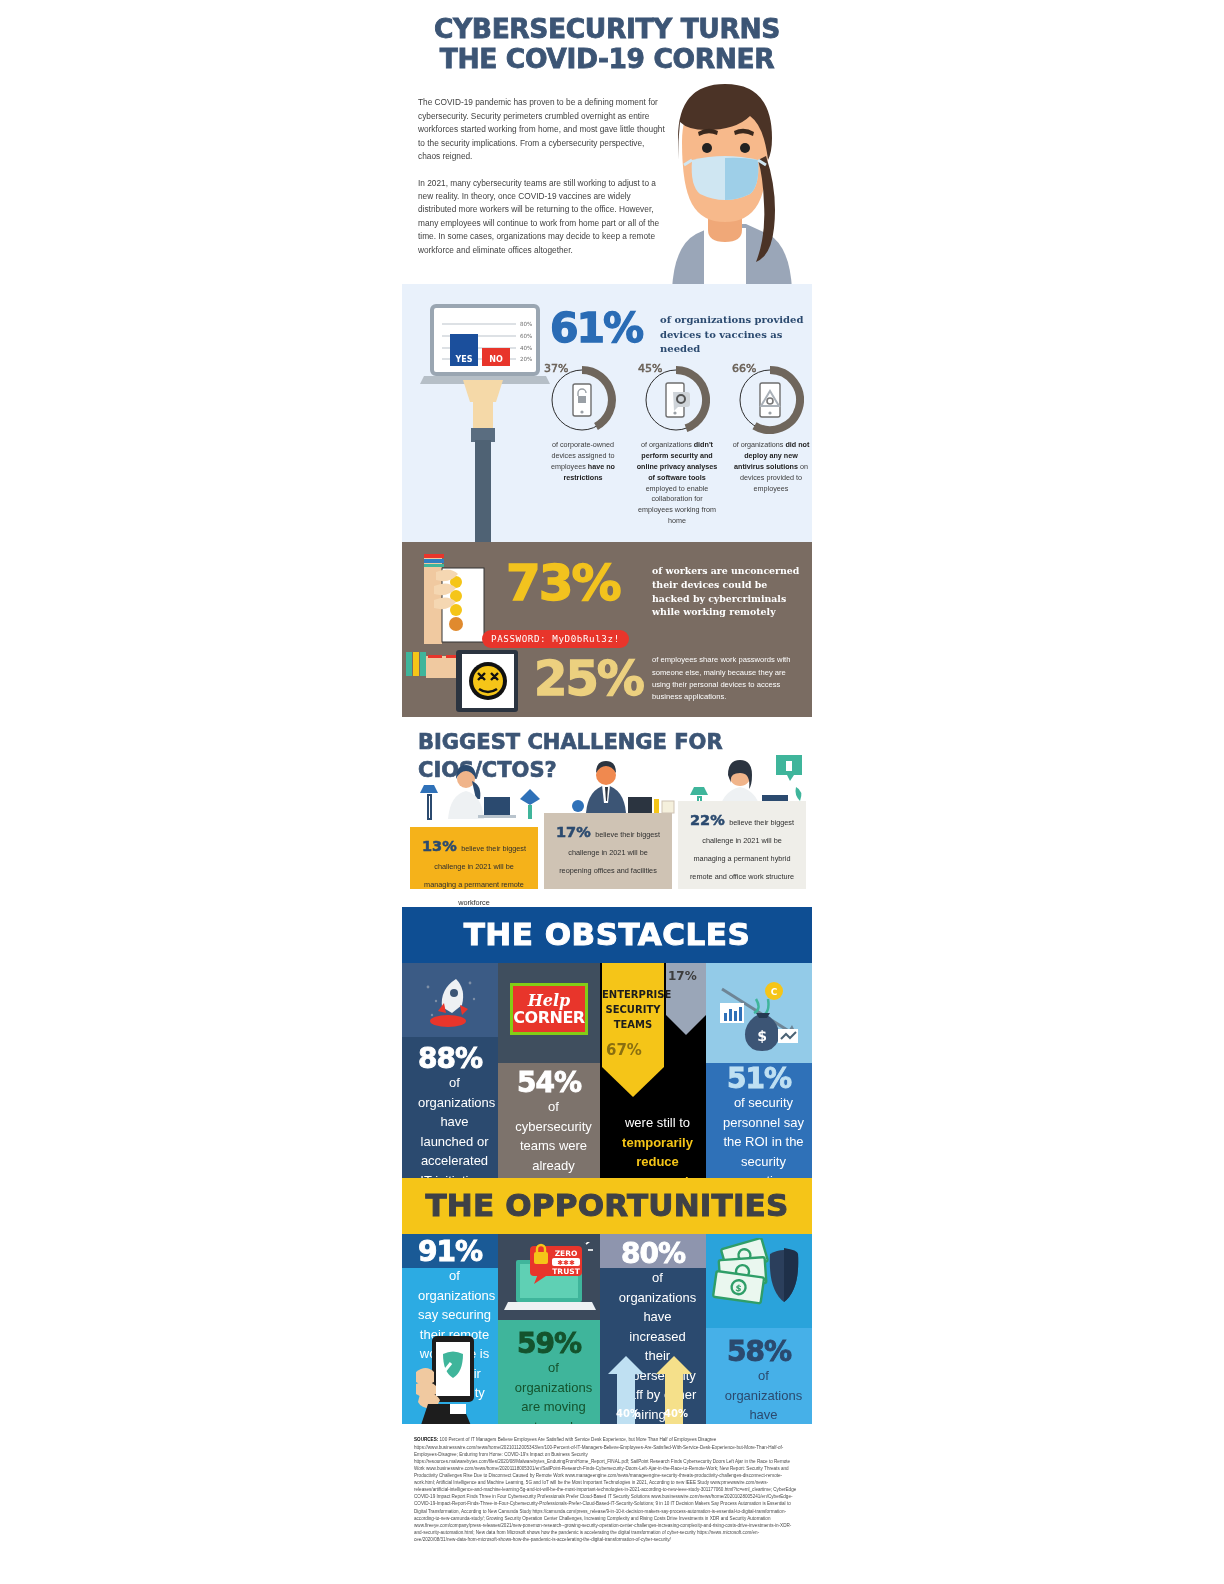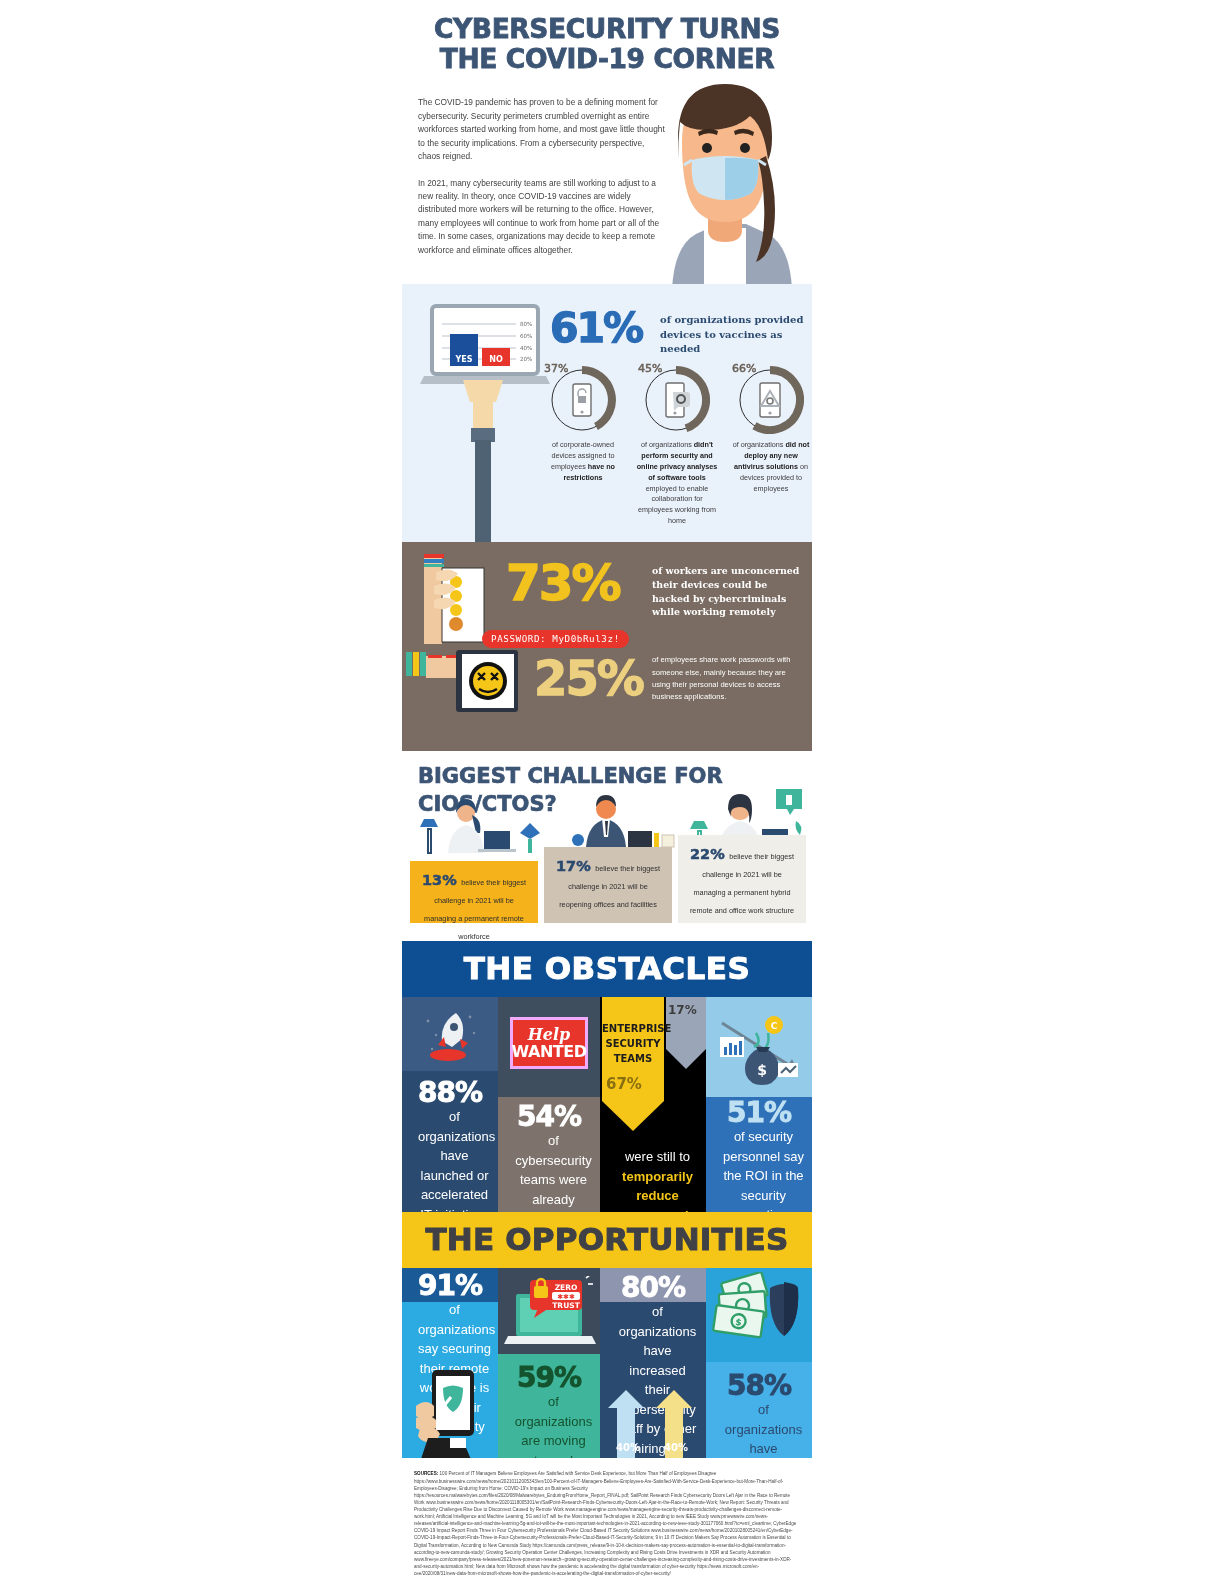--- a/index.html
+++ b/index.html
@@ -70,21 +70,21 @@
     font-size: 11px; color: #6b6258;
     -webkit-text-stroke: 0.5px #6b6258;
   }
   .gauge-cap {
     font-size: 7.2px; line-height: 1.5; text-align: center; color: #3c3c3c;
     margin-top: 2px;
   }
   .gauge-cap b { font-weight: 700; color: #222; }
 
   
-  .sec-brown { background: #7a6c62; position: relative; height: 209px; overflow: hidden; }
+  .sec-brown { background: #7a6c62; position: relative; height: 175px; overflow: hidden; }
   .hand-phone { position: absolute; left: 18px; top: 4px; width: 92px; height: 98px; }
   .big73 {
     position: absolute; left: 104px; top: 12px;
     font-family: "DejaVu Sans", sans-serif; font-weight: 700;
     font-size: 50px; color: #f2c31e; letter-spacing: -2px;
     -webkit-text-stroke: 1.4px #f2c31e;
   }
   .big73-txt {
     position: absolute; left: 250px; top: 22px; width: 150px;
     font-family: "DejaVu Serif", serif; font-weight: 700;
@@ -432,23 +432,23 @@
             </g>
       </svg>
       <div class="body">
         <div class="stat-num">88%</div>
         <div class="stat-cap">of organizations have launched or accelerated IT initiatives because of the COVID-19 pandemic</div>
       </div>
     </div>
 
     <div class="pnl o2">
       <div class="top"></div>
-      <div style="position:absolute;left:12px;top:20px;width:78px;height:52px;background:#e8352b;border:3px solid #f0abfc;display:flex;flex-direction:column;align-items:center;justify-content:center;">
+      <div style="position:absolute;left:12px;top:20px;width:78px;height:52px;background:#e8352b;border:3px solid #84cc16;display:flex;flex-direction:column;align-items:center;justify-content:center;">
         <div style="font-family:'DejaVu Serif',serif;font-style:italic;font-weight:700;font-size:16px;color:#fff;line-height:1;">Help</div>
-        <div style="font-family:'DejaVu Sans',sans-serif;font-weight:700;font-size:16px;color:#fff;line-height:1.1;letter-spacing:-0.5px;">WANTED</div>
+        <div style="font-family:'DejaVu Sans',sans-serif;font-weight:700;font-size:16px;color:#fff;line-height:1.1;letter-spacing:-0.5px;">CORNER</div>
       </div>
       <div class="body">
         <div class="stat-num">54%</div>
         <div class="stat-cap">of cybersecurity teams were already understaffed before the pandemic</div>
       </div>
     </div>
 
     <div class="pnl o3">
       <svg style="position:absolute;left:0;top:0" width="106" height="150" viewBox="0 0 106 150">
         <path d="M2 0 h62 v104 l-31 30 l-31-30 z" fill="#f5c518"></path>

